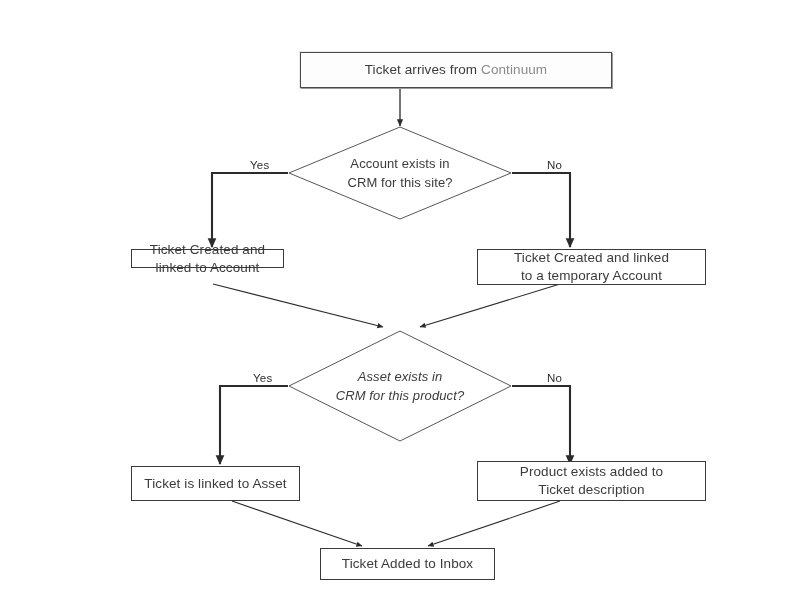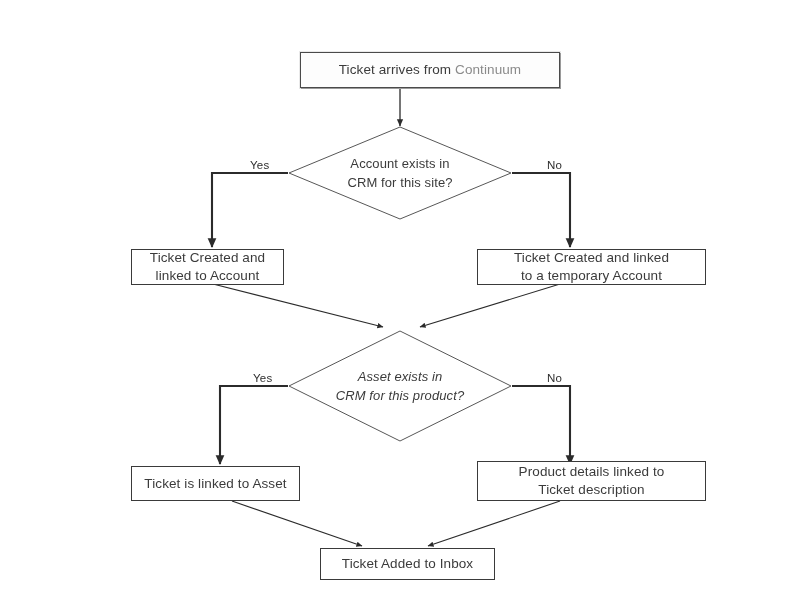--- a/index.html
+++ b/index.html
@@ -115,36 +115,36 @@
 
     <path d="M 288 386 L 220 386 L 220 464" fill="none" stroke="#2b2b2b" stroke-width="2.1" marker-end="url(#arrow-thick)"></path>
 
     <path d="M 512 386 L 570 386 L 570 464" fill="none" stroke="#2b2b2b" stroke-width="2.1" marker-end="url(#arrow-thick)"></path>
 
     <path d="M 232 501 L 362 546" fill="none" stroke="#2b2b2b" stroke-width="1.1" marker-end="url(#arrow-thin)"></path>
 
     <path d="M 560 501 L 428 546" fill="none" stroke="#2b2b2b" stroke-width="1.1" marker-end="url(#arrow-thin)"></path>
   </svg>
 
-  <div class="node-box shadowed" style="left:300px; top:52px; width:260px; height:36px;">
+  <div class="node-box shadowed" style="left:300px; top:52px; width:312px; height:36px;">
     <span><span>Ticket arrives from </span><span class="accent-word">Continuum</span></span>
   </div>
 
   <div class="node-diamond" style="left:288px; top:126px; width:224px; height:94px;">
     <svg width="224" height="94" viewBox="0 0 224 94" xmlns="http://www.w3.org/2000/svg">
       <polygon points="112,1 223,47 112,93 1,47" fill="#ffffff" stroke="#575757" stroke-width="1"></polygon>
     </svg>
     <div class="diamond-label">Account exists in
 CRM for this site?</div>
   </div>
 
   <div class="edge-label" style="left:230px; top:159px;">Yes</div>
   <div class="edge-label" style="left:527px; top:159px;">No</div>
 
-  <div class="node-box" style="left:131px; top:249px; width:153px; height:36px;">
+  <div class="node-box" style="left:131px; top:249px; width:153px; height:19px;">
     <span>Ticket Created and
 linked to Account</span>
   </div>
 
   <div class="node-box" style="left:477px; top:249px; width:229px; height:36px;">
     <span>Ticket Created and linked
 to a temporary Account</span>
   </div>
 
   <div class="node-diamond" style="left:288px; top:330px; width:224px; height:112px;font-style:italic;">
@@ -156,21 +156,21 @@
   </div>
 
   <div class="edge-label" style="left:233px; top:372px;">Yes</div>
   <div class="edge-label" style="left:527px; top:372px;">No</div>
 
   <div class="node-box" style="left:131px; top:466px; width:169px; height:35px;">
     <span>Ticket is linked to Asset</span>
   </div>
 
   <div class="node-box" style="left:477px; top:461px; width:229px; height:40px;">
-    <span>Product details linked to
+    <span>Product exists added to
 Ticket description</span>
   </div>
 
   <div class="node-box" style="left:320px; top:548px; width:175px; height:32px;">
     <span>Ticket Added to Inbox</span>
   </div>
 
 </div>
 
 </body></html>

